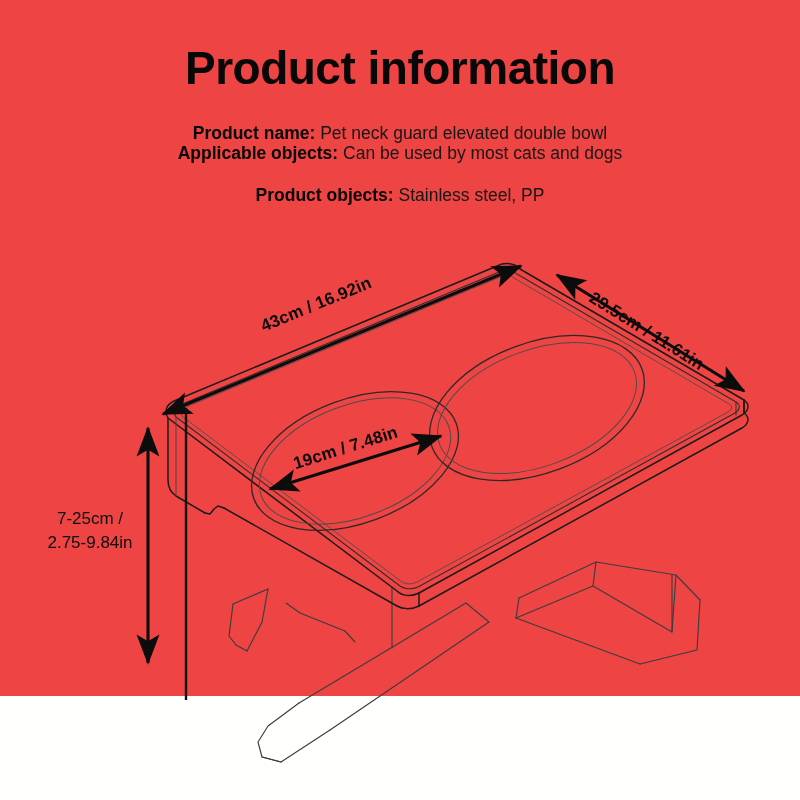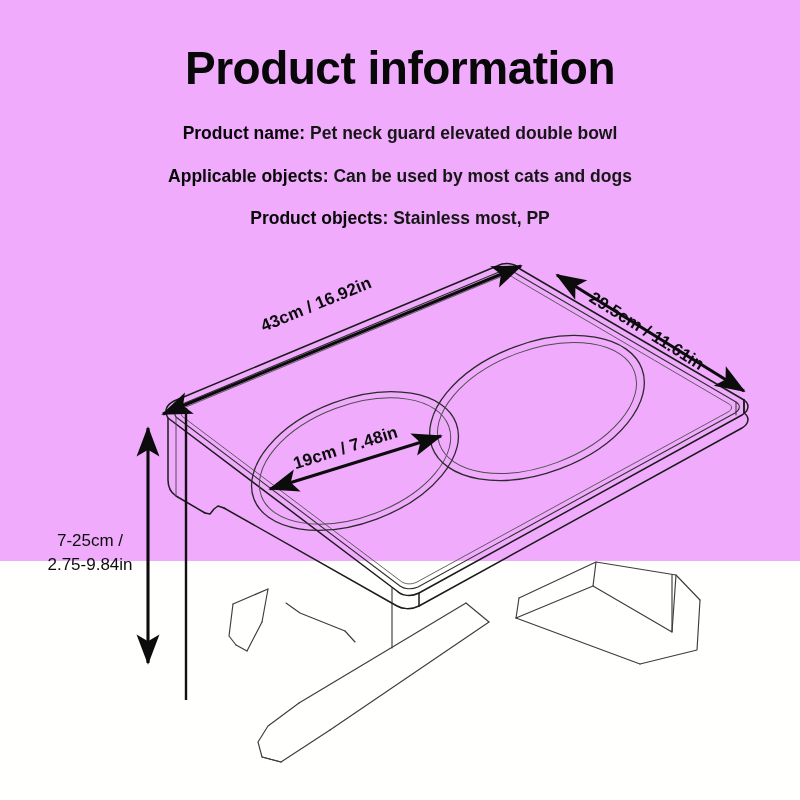--- a/index.html
+++ b/index.html
@@ -13,22 +13,22 @@
     background: #fffffd;
     font-family: "Liberation Sans", sans-serif;
     color: #111111;
     overflow: hidden;
     position: relative;
   }
 
   #page {
     position: relative;
     width: 800px;
-    height: 561px;
-    background: #f0abfc;
+    height: 696px;
+    background: #ef4444;
   }
 
   
   .header {
     position: absolute;
     left: 0;
     top: 44px;
     width: 800px;
     text-align: center;
   }
@@ -49,30 +49,30 @@
     list-style: none;
   }
 
   .spec-row {
     font-size: 17.5px;
     line-height: 1.1;
     color: #141414;
     white-space: nowrap;
   }
   .spec-row.r1 { margin-top: 32px; }
-  .spec-row.r2 { margin-top: 23px; }
+  .spec-row.r2 { }
   .spec-row.r3 { margin-top: 23px; }
 
   .spec-label {
     font-weight: 700;
     color: #070707;
     text-align: center;
   }
   .spec-value {
-    font-weight: 700;
+    font-weight: 400;
     color: #161616;
   }
 
   
   .drawing {
     position: absolute;
     left: 0;
     top: 0;
     width: 800px;
     height: 800px;
@@ -110,21 +110,21 @@
   #dim-bowl-label {
     left: 291px;
     top: 455px;
     transform: rotate(-17.5deg);
     transform-origin: left top;
   }
 
   #dim-height-label {
     position: absolute;
     left: 36px;
-    top: 529px;
+    top: 507px;
     width: 108px;
     text-align: center;
     font-size: 17px;
     font-weight: 400;
     line-height: 1.42;
     color: #0d0d0d;
   }
   #dim-height-label .hl-line { display: block; white-space: nowrap; }
 </style>
 </head>
@@ -252,21 +252,21 @@
       <li class="spec-row r1">
         <span class="spec-label">Product name:</span>
         <span class="spec-value">Pet neck guard elevated double bowl</span>
       </li>
       <li class="spec-row r2">
         <span class="spec-label">Applicable objects:</span>
         <span class="spec-value">Can be used by most cats and dogs</span>
       </li>
       <li class="spec-row r3">
         <span class="spec-label">Product objects:</span>
-        <span class="spec-value">Stainless most, PP</span>
+        <span class="spec-value">Stainless steel, PP</span>
       </li>
     </ul>
   </div>
 
   <div class="dim-label" id="dim-length-label">43cm / 16.92in</div>
 
   <div class="dim-label" id="dim-width-label">29.5cm / 11.61in</div>
 
   <div class="dim-label" id="dim-bowl-label">19cm / 7.48in</div>
 

